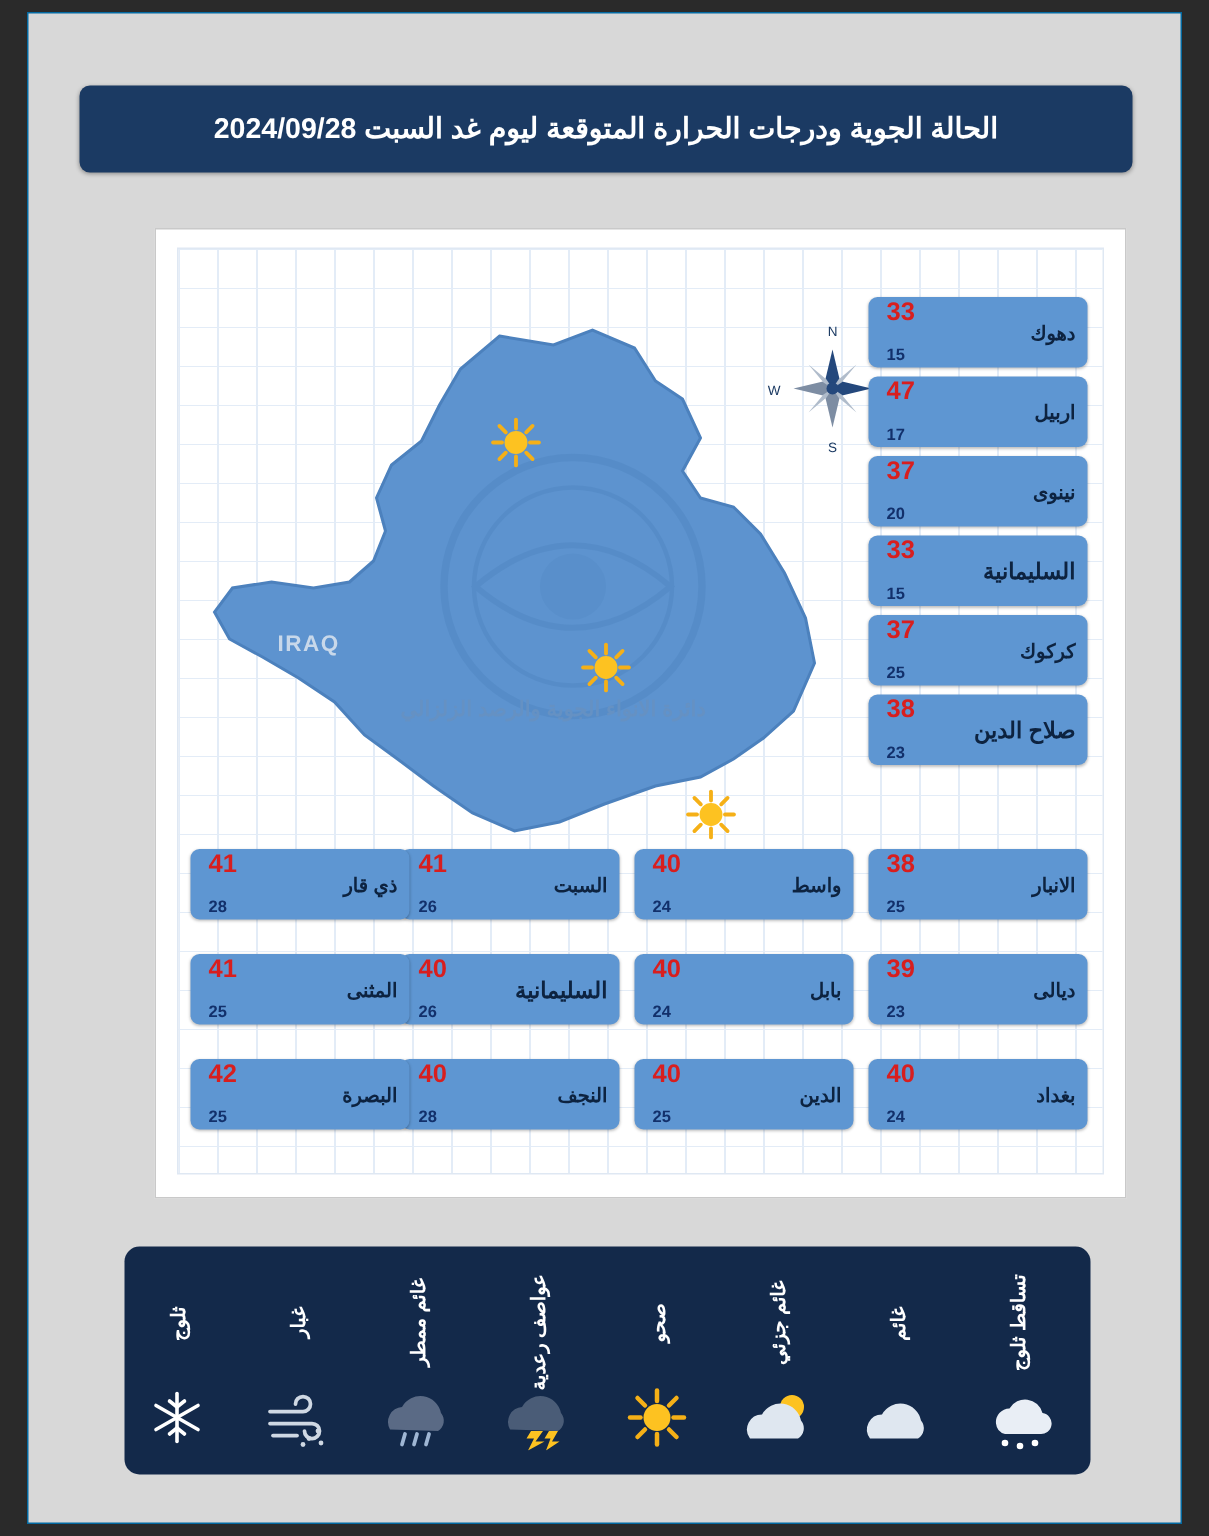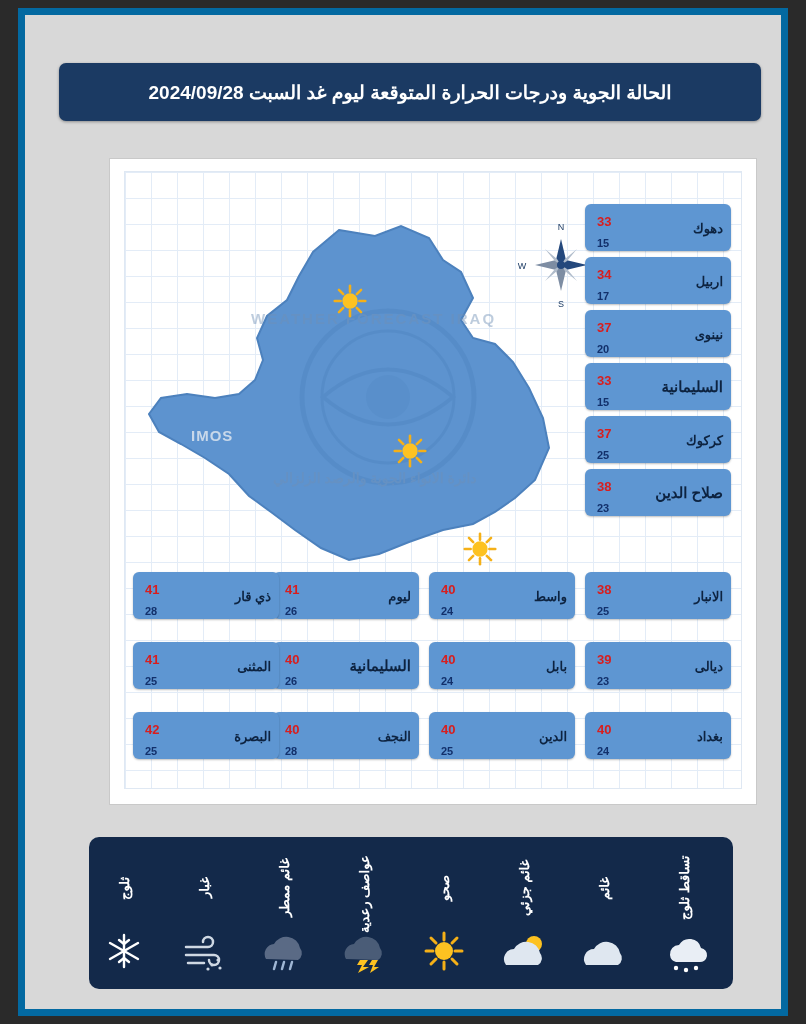--- a/index.html
+++ b/index.html
@@ -13,21 +13,21 @@
     font-family: "Liberation Sans", sans-serif;
     overflow: hidden;
   }
   .page {
     position: absolute;
     left: 18px;
     top: 8px;
     width: 770px;
     height: 1008px;
     background: #d8d8d8;
-    border: 7px solid #0369a1;
+    border: 1px solid #0369a1;
     box-sizing: border-box;
   }
 
   
   .title-bar {
     position: absolute;
     left: 34px;
     top: 48px;
     width: 702px;
     height: 58px;
@@ -136,23 +136,23 @@
     top: 50%;
     transform: translateY(-50%);
     color: #0d2340;
     font-size: 13px;
     font-weight: bold;
     white-space: nowrap;
   }
   .chip .hi {
     position: absolute;
     left: 12px;
-    top: 10px;
+    top: 0;
     color: #d81e1e;
-    font-size: 13px;
+    font-size: 17px;
     font-weight: bold;
   }
   .chip .lo {
     position: absolute;
     left: 12px;
     bottom: 2px;
     color: #12306b;
     font-size: 11px;
     font-weight: bold;
   }
@@ -216,24 +216,23 @@
                      L96,182 L112,168 L120,148 L114,126 L124,104 L144,88 L156,64 L170,40 Z" fill="#5d93cf" stroke="#4c81bd" stroke-width="2"></path>
           </g>
         </svg>
         <div class="watermark">
           <svg width="250" height="230" viewBox="0 0 250 230" xmlns="http://www.w3.org/2000/svg">
             <circle cx="125" cy="105" r="86" fill="none" stroke="#4f85c0" stroke-width="5"></circle>
             <circle cx="125" cy="105" r="66" fill="none" stroke="#4f85c0" stroke-width="3"></circle>
             <path d="M60,105 q65,-55 130,0 q-65,55 -130,0 z" fill="none" stroke="#4f85c0" stroke-width="4"></path>
             <circle cx="125" cy="105" r="22" fill="#4f85c0" opacity=".6"></circle>
           </svg>
-          <div class="wm-text" style="left:-12px; top:18px; font-size:15px; letter-spacing:2px;">WEATHER FORECAST IRAQ</div>
           <div class="wm-text" style="left:10px; top:178px; font-size:14px;">دائرة الانواء الجوية والرصد الزلزالي</div>
         </div>
-        <div class="imos-box">IMOS</div>
+        <div class="imos-box">IRAQ</div>
 
         <div class="sun" style="left:190px; top:72px;">
           <svg viewBox="0 0 40 40" width="34" height="34" xmlns="http://www.w3.org/2000/svg">
             <g stroke="#f5b017" stroke-width="3" stroke-linecap="round">
               <line x1="20" y1="2" x2="20" y2="9"></line>
                 <line x1="20" y1="31" x2="20" y2="38"></line>
               <line x1="2" y1="20" x2="9" y2="20"></line>
                 <line x1="31" y1="20" x2="38" y2="20"></line>
               <line x1="7" y1="7" x2="12" y2="12"></line>
                 <line x1="28" y1="28" x2="33" y2="33"></line>
@@ -294,21 +293,21 @@
           <text x="7" y="52" font-size="9" fill="#1b3a63" text-anchor="middle" font-family="Liberation Sans">W</text>
         </svg>
       </div>
 
       <div class="chip" style="right:10px; top:32px;">
         <span class="hi">33</span>
         <span class="lo">15</span>
         <span class="cname">دهوك</span>
       </div>
       <div class="chip" style="right:10px; top:85px;">
-        <span class="hi">34</span>
+        <span class="hi">47</span>
         <span class="lo">17</span>
         <span class="cname">اربيل</span>
       </div>
       <div class="chip" style="right:10px; top:138px;">
         <span class="hi">37</span>
         <span class="lo">20</span>
         <span class="cname">نينوى</span>
       </div>
       <div class="chip small" style="right:10px; top:191px;">
         <span class="hi">33</span>
@@ -342,21 +341,21 @@
       </div>
 
       <div class="chip" style="right:166px; top:400px;">
         <span class="hi">40</span>
         <span class="lo">24</span>
         <span class="cname">واسط</span>
       </div>
       <div class="chip" style="right:322px; top:400px;">
         <span class="hi">41</span>
         <span class="lo">26</span>
-        <span class="cname">ليوم</span>
+        <span class="cname">السبت</span>
       </div>
       <div class="chip" style="right:462px; top:400px;">
         <span class="hi">41</span>
         <span class="lo">28</span>
         <span class="cname">ذي قار</span>
       </div>
 
       <div class="chip" style="right:166px; top:470px;">
         <span class="hi">40</span>
         <span class="lo">24</span>

